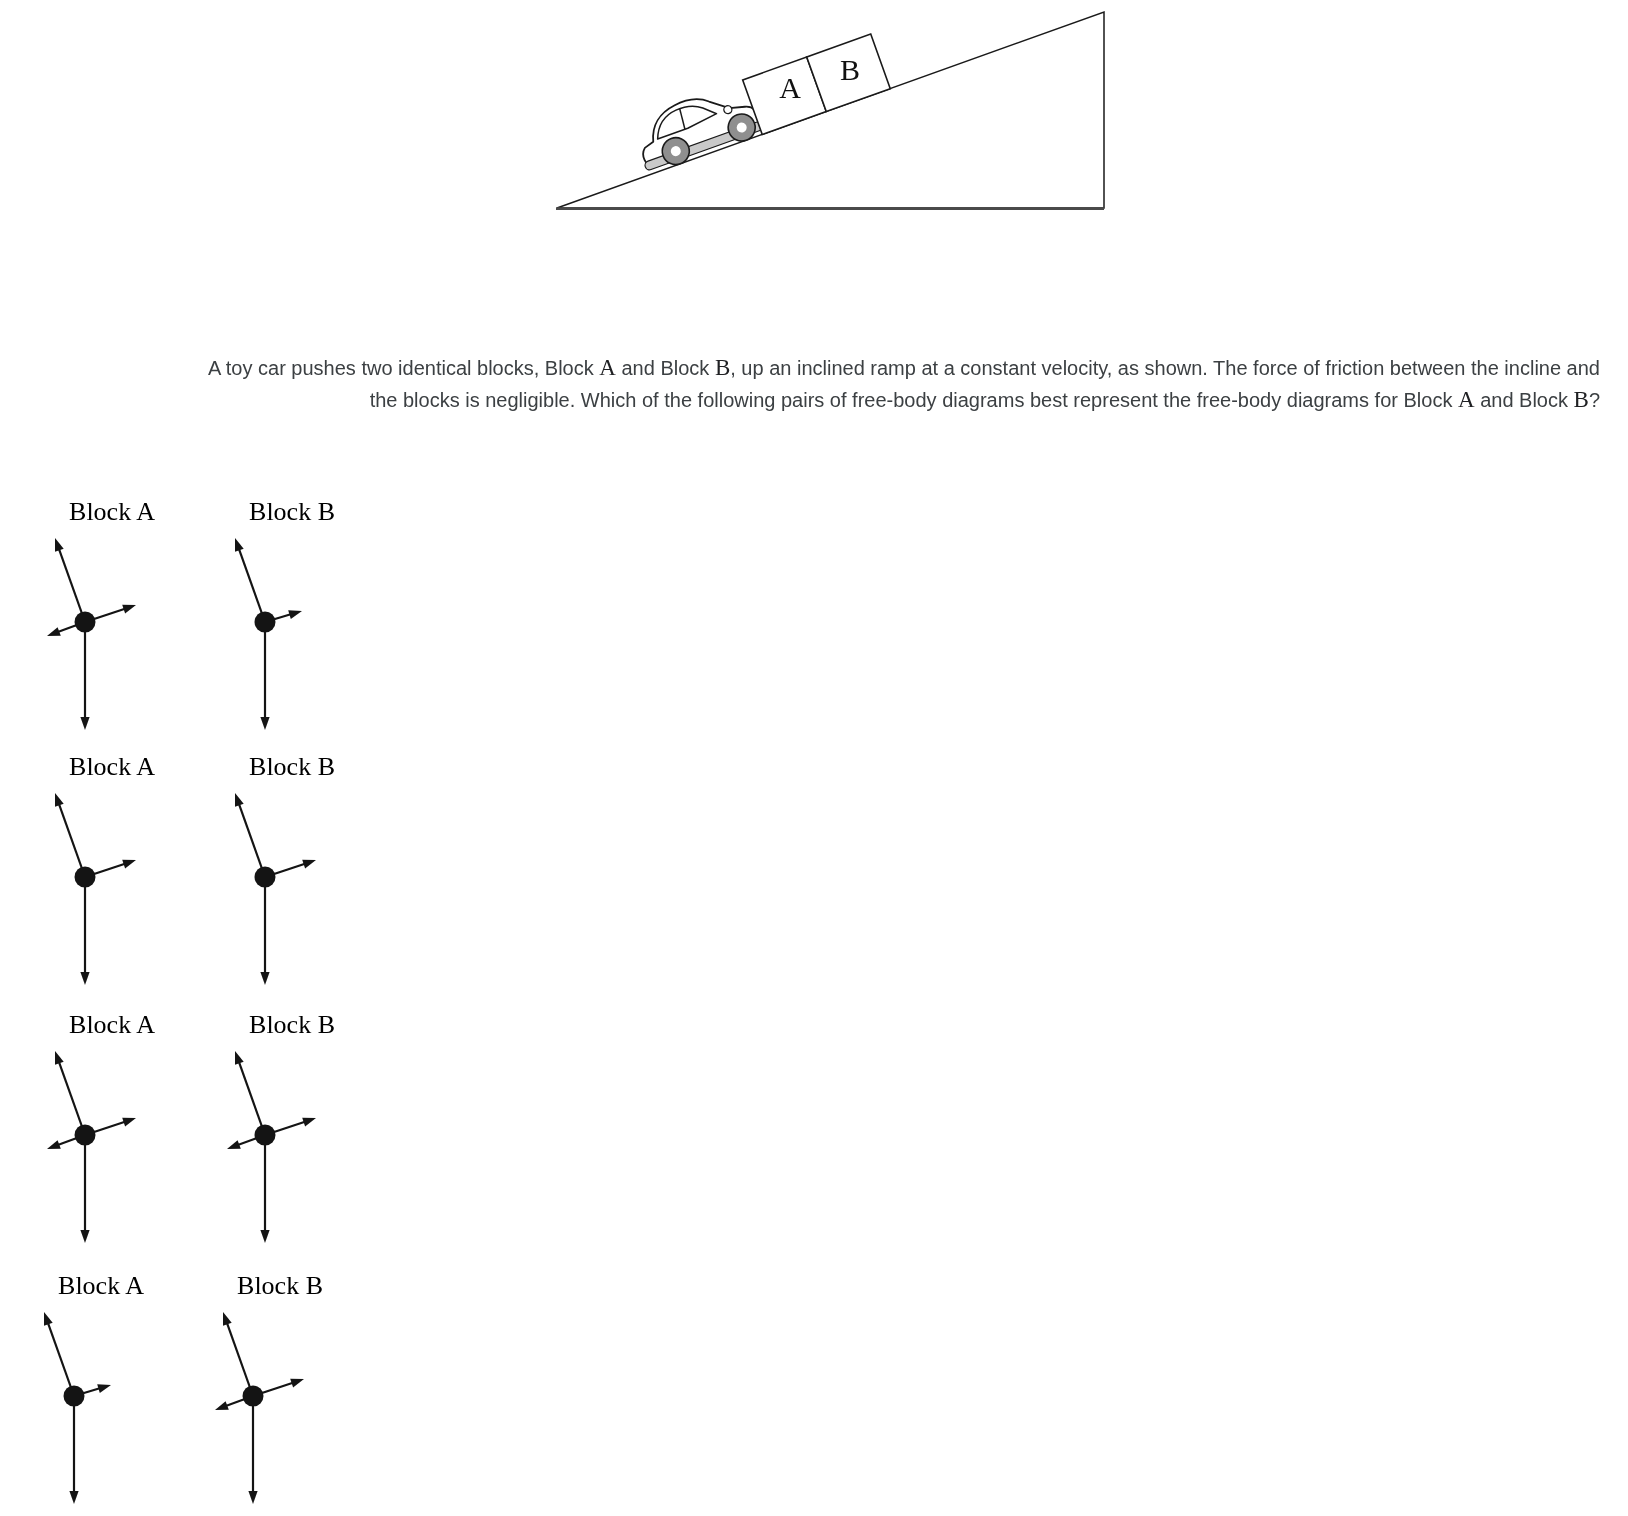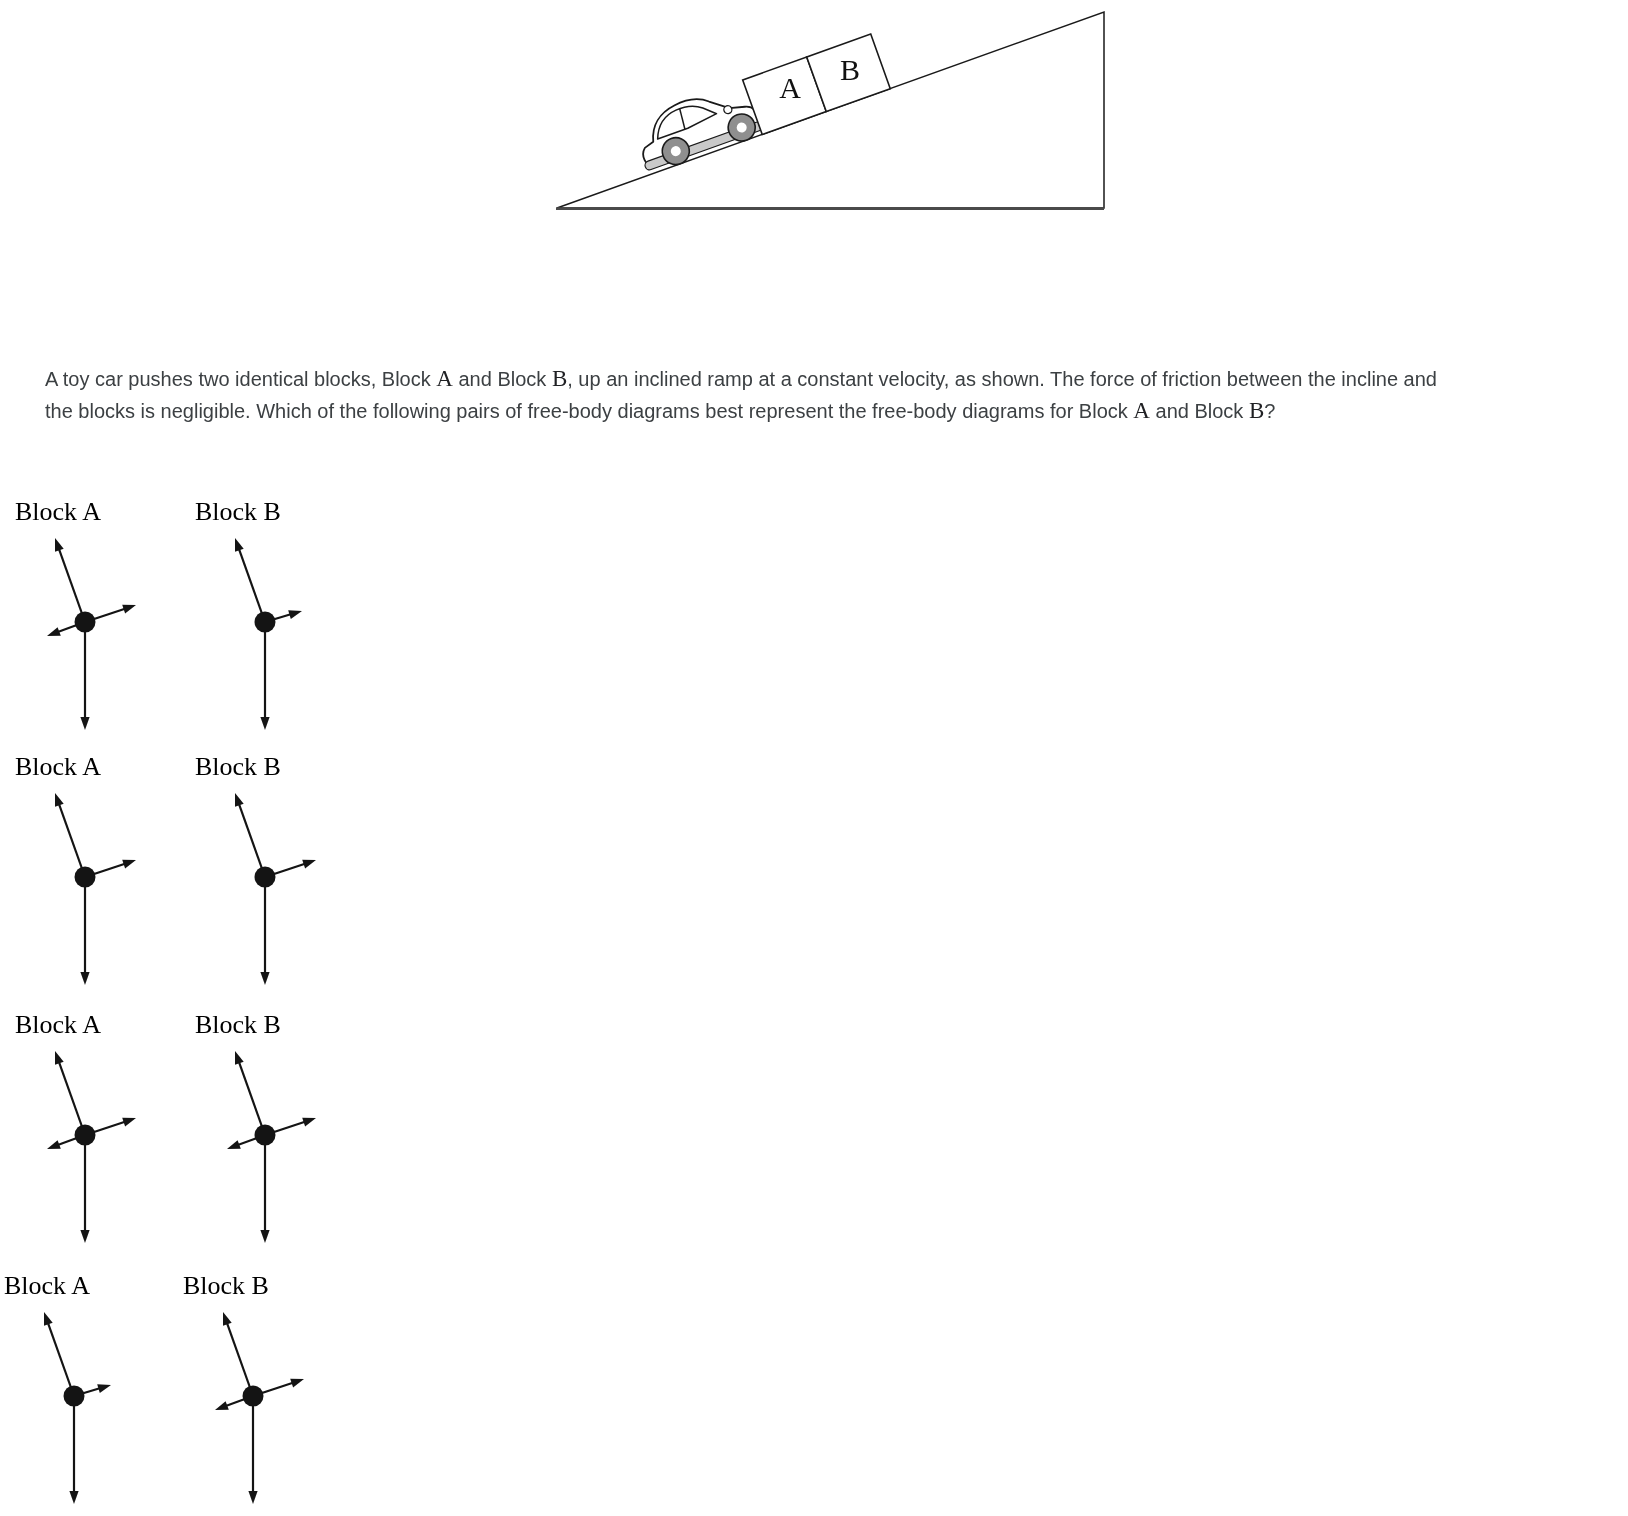--- a/index.html
+++ b/index.html
@@ -1,28 +1,28 @@
 <!DOCTYPE html>
 <html><head>
 <meta charset="utf-8">
 <style>
   html,body{margin:0;padding:0;background:#ffffff;}
   .page{position:relative;width:1628px;height:1516px;background:#ffffff;overflow:hidden;
         font-family:"Liberation Sans",sans-serif;}
   .incline-figure{position:absolute;left:0;top:0;}
   .figure-label{font-family:"Liberation Serif",serif;font-size:30px;fill:#111111;}
-  .question{position:absolute;left:33px;top:351px;width:1566px;margin:12px;
-            font-size:20px;line-height:32px;color:#3c4043;}
+  .question{position:absolute;left:33px;top:351px;width:1566px;margin:1px;
+            font-size:20px;line-height:32px;color:#3c4043;text-align:right;}
   .q-math{font-family:"Liberation Serif",serif;font-size:23px;color:#202124;}
   .option{position:absolute;left:0;width:382px;height:246px;cursor:pointer;}
   .option-1{top:497px;} .option-2{top:752px;} .option-3{top:1010px;} .option-4{top:1271px;}
   .fbd-slot{position:absolute;top:0;width:140px;height:246px;}
   .slot-a{left:15px;} .slot-b{left:195px;}
   .option-4 .slot-a{left:4px;} .option-4 .slot-b{left:183px;}
-  .fbd-label{position:absolute;left:0;top:0;width:140px;text-align:left;
+  .fbd-label{position:absolute;left:0;top:0;width:140px;text-align:right;
              font-family:"Liberation Serif",serif;font-size:26px;color:#000000;white-space:nowrap;}
   .fbd{position:absolute;left:10px;top:30px;}
 </style>
 </head>
 <body>
 
 <div class="page">
 
   <svg class="incline-figure" width="1628" height="235" viewBox="0 0 1628 235">
     <polygon points="557,208 1104,12 1104,208" fill="#ffffff" stroke="#1a1a1a" stroke-width="1.5"></polygon>

